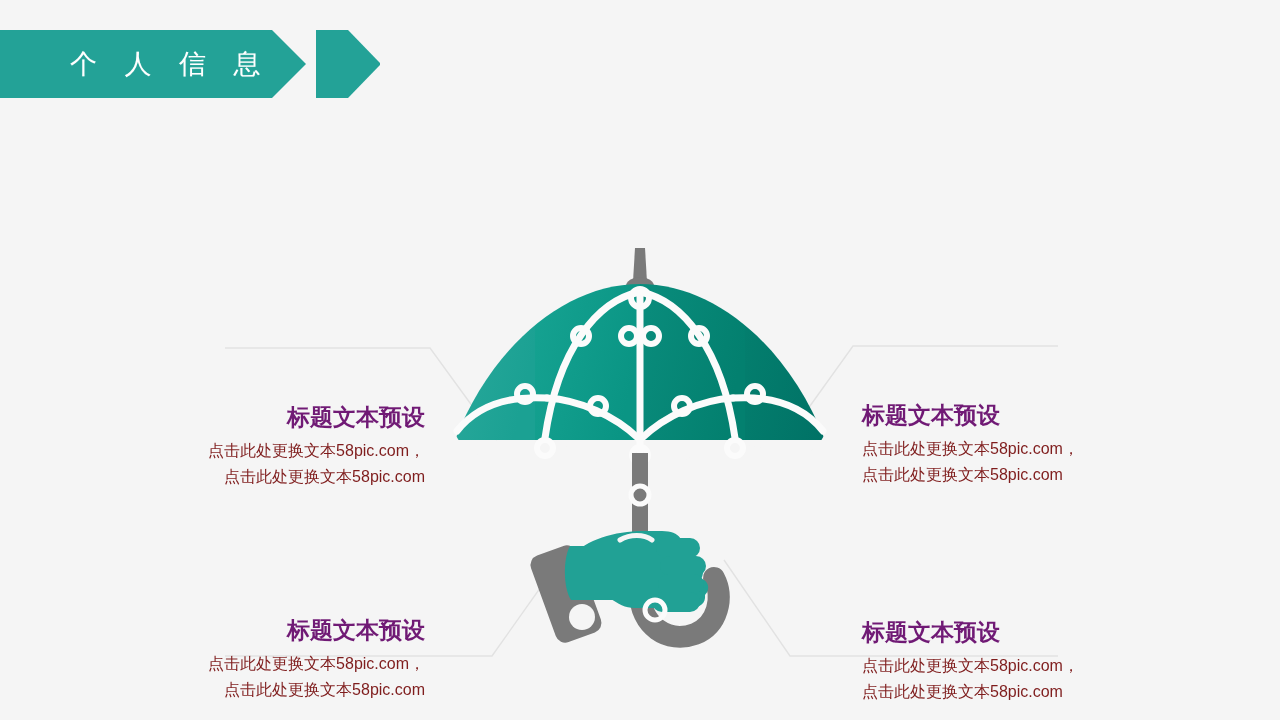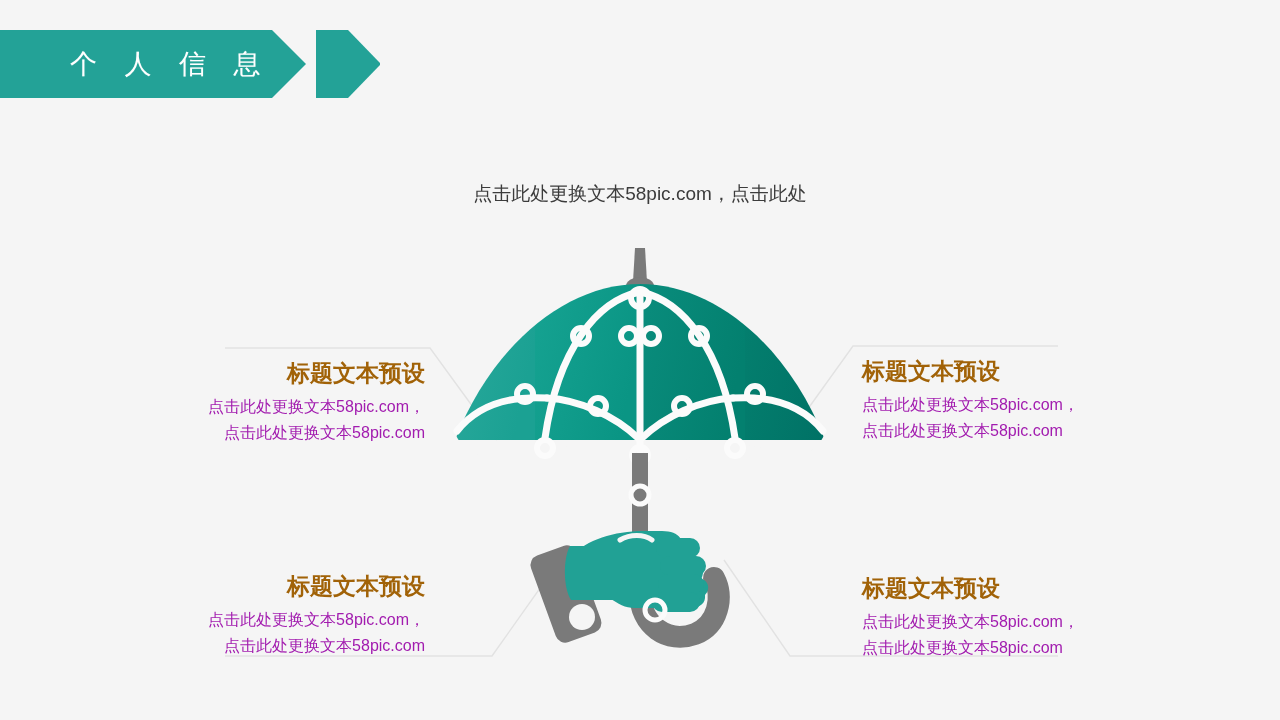--- a/index.html
+++ b/index.html
@@ -40,29 +40,30 @@
     font-size:19px;
     line-height:31px;
     color:#3c3c3c;
   }
 
   
   .block{position:absolute;}
   .block .title{
     font-size:23px;
     font-weight:bold;
-    color:#a16207;
+    color:#701a75;
     line-height:30px;
     margin-bottom:6px;
     white-space:nowrap;
+    margin-top:44px;
   }
   .block .body{
     font-size:16px;
     line-height:26px;
-    color:#a21caf;
+    color:#7f1d1d;
   }
   .block.right{text-align:left;}
   .block.left{text-align:right;}
 
   #block-tl{left:130px;top:358px;width:295px;}
   #block-tr{left:862px;top:356px;width:300px;}
   #block-bl{left:130px;top:571px;width:295px;}
   #block-br{left:862px;top:573px;width:300px;}
 </style>
 </head>
@@ -85,21 +86,20 @@
 
       <path d="M1058,346 L853,346 L787,438"></path>
 
       <path d="M225,656 L492,656 L560,560"></path>
 
       <path d="M1058,656 L790,656 L724,560"></path>
     </g>
   </svg>
 
   <div class="top-caption">
-    <div>点击此处更换文本58pic.com，点击此处</div>
   </div>
 
   <div class="art">
     <svg width="420" height="420" viewBox="0 0 420 420" xmlns="http://www.w3.org/2000/svg">
       <defs>
         <linearGradient id="gOL" x1="0" y1="0" x2="1" y2="0.4">
           <stop offset="0" stop-color="#2eab9e"></stop>
             <stop offset="1" stop-color="#1ba193"></stop>
         </linearGradient>
         <linearGradient id="gIL" x1="0" y1="0" x2="1" y2="0.4">

